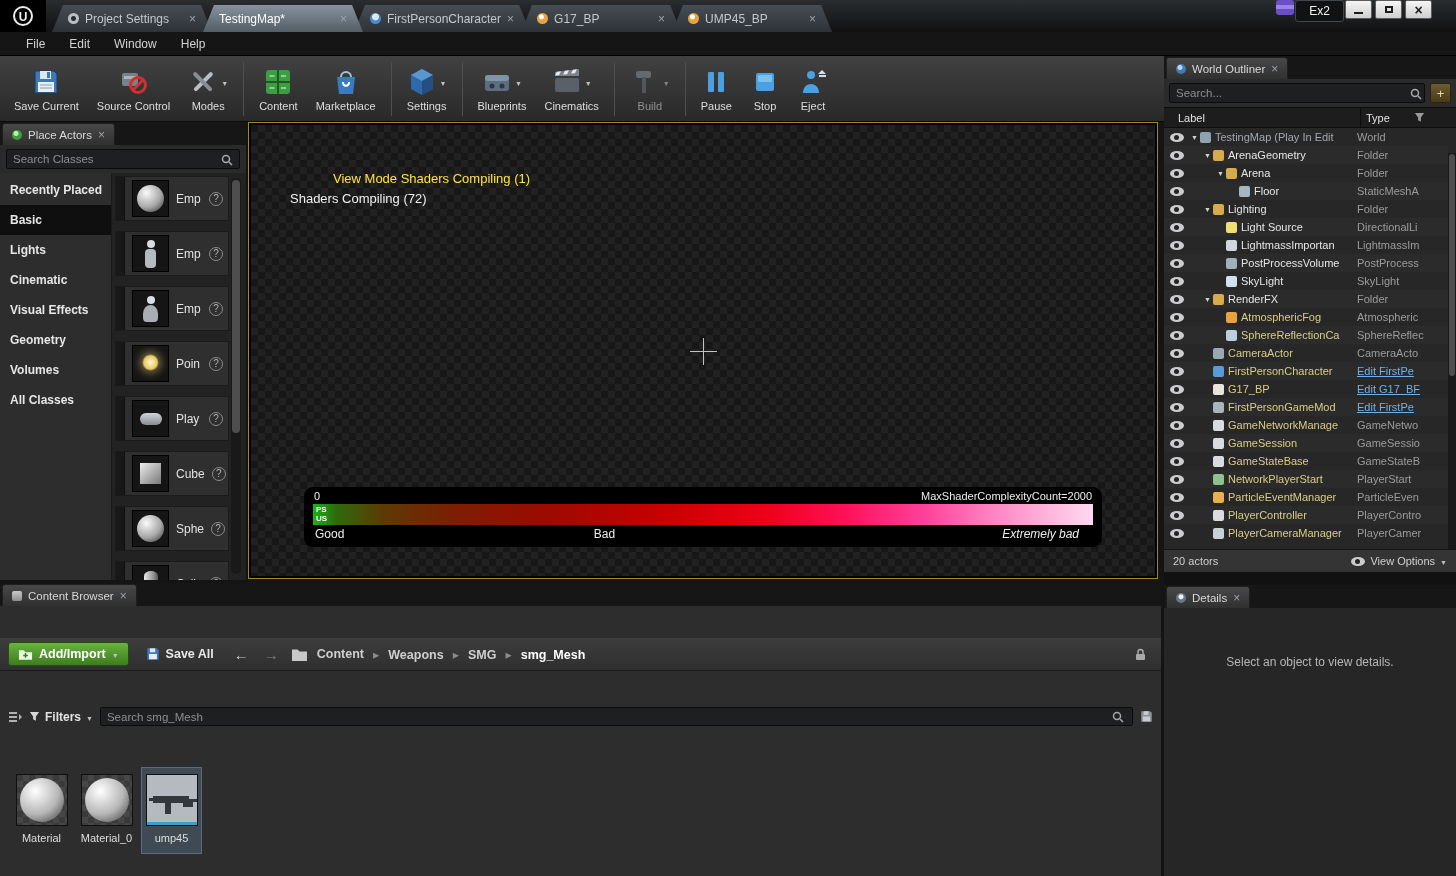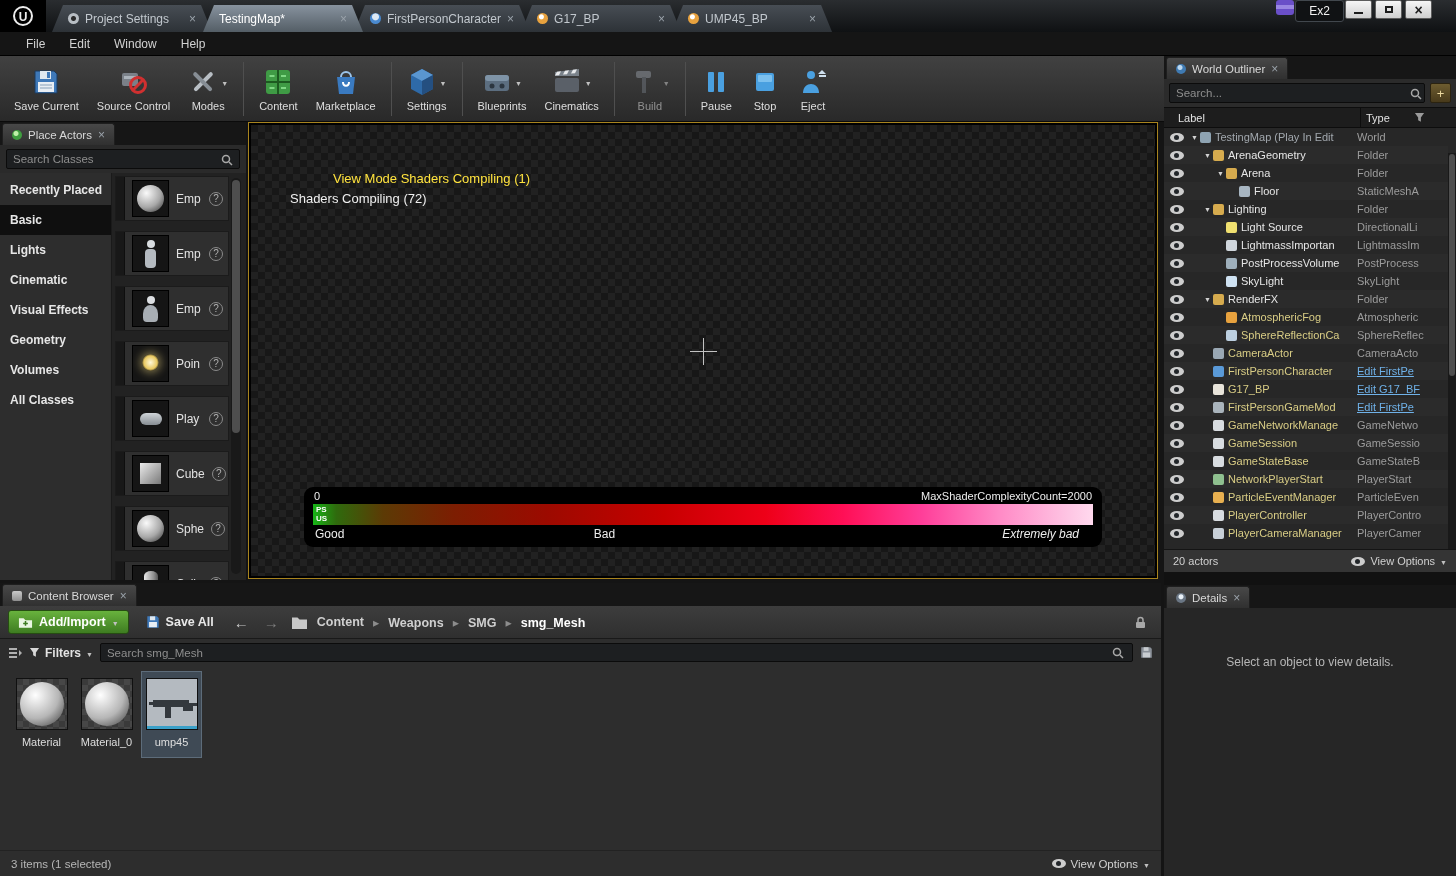--- a/index.html
+++ b/index.html
@@ -175,21 +175,21 @@
     align-items:center;padding:0 9px;font-size:11px;color:#d0d0d0;}
   .vo{margin-left:auto;display:flex;align-items:center;gap:5px;color:#d0d0d0;}
 
   
   .details{position:absolute;left:0;top:529px;width:292px;height:291px;display:flex;
     flex-direction:column;background:#272727;}
   .det-body{flex:1;padding-top:47px;text-align:center;color:#b6b6b6;font-size:12px;background:#262626;}
 
   
   .cb{position:absolute;left:0;top:583px;width:1161px;height:293px;background:#2d2d2d;
-    display:flex;flex-direction:column;}
+    display:flex;flex-direction:column;gap:32px;}
   .cb-bar{flex:none;height:33px;background:linear-gradient(#3d3d3d,#2f2f2f);
     border-bottom:1px solid #191919;display:flex;align-items:center;gap:9px;padding:0 8px;}
   .btn-addimport{display:flex;align-items:center;gap:6px;background:linear-gradient(#68b23d,#3e7c21);
     border:1px solid #264d12;border-radius:3px;color:#fff;font-weight:bold;font-size:12.5px;
     padding:4px 9px;}
   .btn-saveall{display:flex;align-items:center;gap:6px;color:#e8e8e8;font-weight:bold;
     font-size:12.5px;padding:3px 8px;}
   .navarr{font-size:15px;color:#c8c8c8;padding:0 3px;font-weight:bold;}
   .navarr.back::after{content:"\2190";}
   .navarr.fwd::after{content:"\2192";}

